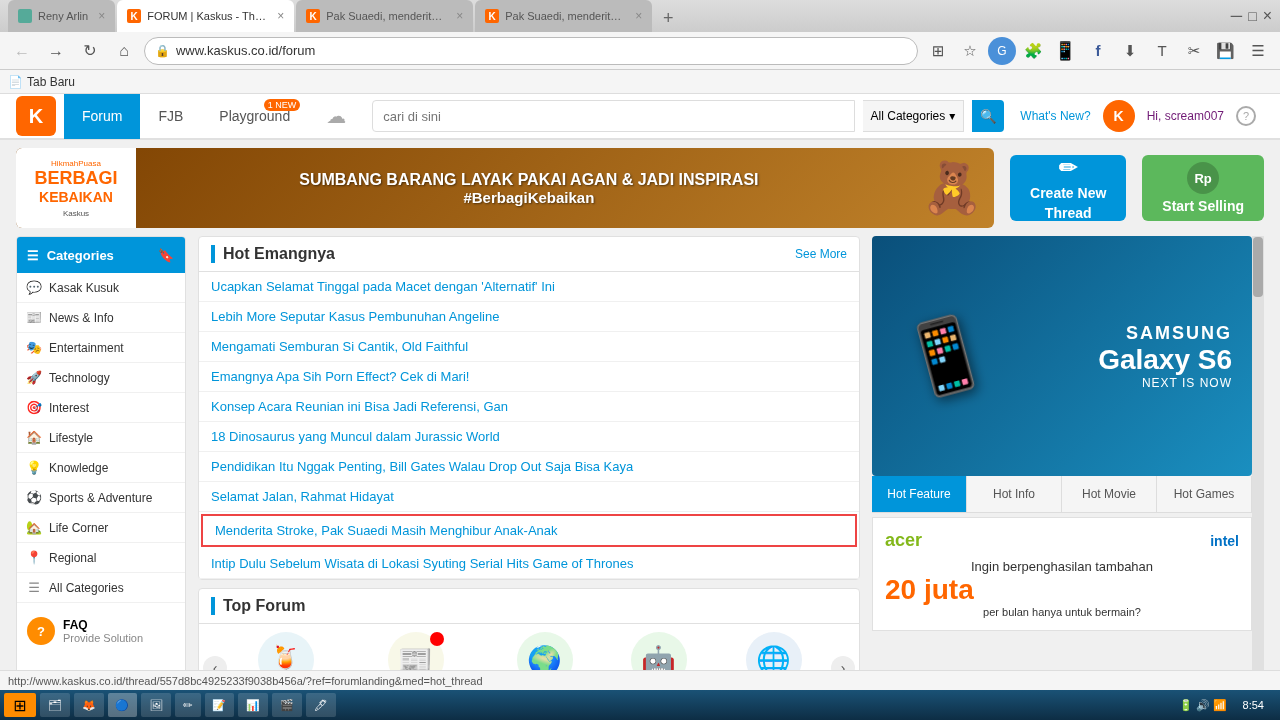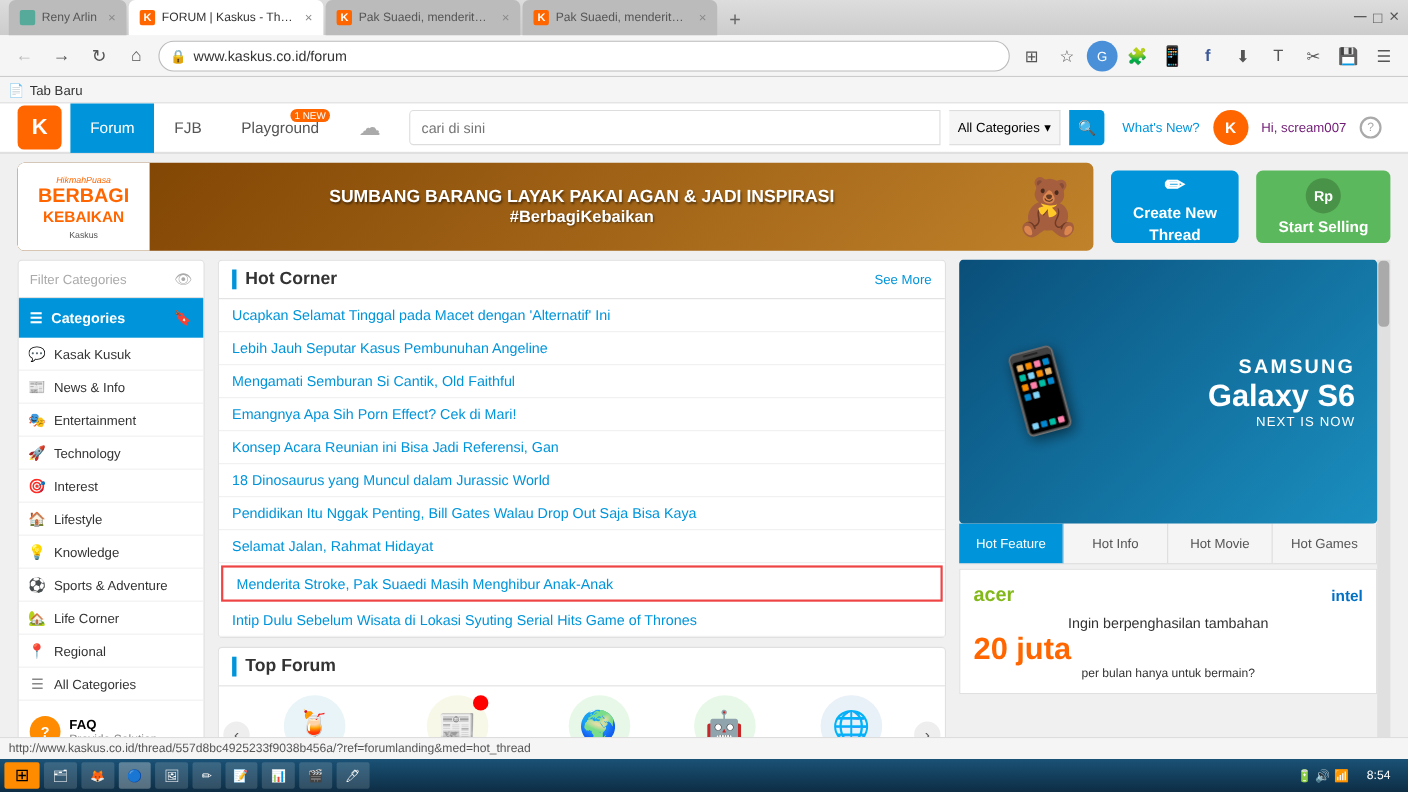--- a/index.html
+++ b/index.html
@@ -553,21 +553,21 @@
       <span class="whats-new">What's New?</span>
       <div class="user-avatar">K</div>
       <span class="user-greeting">Hi, scream007</span>
       <div class="help-btn">?</div>
     </div>
   </div>
 
   <div class="banner-area">
     <div class="banner-main">
       <div class="banner-logo-section">
-        <div style="font-size:8px;color:#FF6600;font-style:italic;">HikmahPuasa</div>
+        <div style="font-size:8px;color:#FF6600;">HikmahPuasa</div>
         <div style="font-size:18px;font-weight:bold;color:#FF6600;">BERBAGI</div>
         <div style="font-size:14px;font-weight:bold;color:#FF6600;">KEBAIKAN</div>
         <div style="font-size:8px;color:#555;margin-top:4px;">Kaskus</div>
       </div>
       <div class="banner-text-section">
         <div style="font-size:16px;font-weight:bold;color:white;text-shadow:1px 1px 2px rgba(0,0,0,0.5);">SUMBANG BARANG LAYAK PAKAI AGAN &amp; JADI INSPIRASI</div>
         <div style="font-size:15px;font-weight:bold;color:white;text-shadow:1px 1px 2px rgba(0,0,0,0.5);">#BerbagiKebaikan</div>
       </div>
       <div style="font-size:50px;padding-right:10px;">🧸</div>
     </div>
@@ -578,24 +578,20 @@
     </button>
     <button class="start-btn">
       <div style="width:32px;height:32px;background:rgba(0,0,0,0.2);border-radius:50%;display:flex;align-items:center;justify-content:center;font-weight:bold;font-size:13px;">Rp</div>
       <span>Start Selling</span>
     </button>
   </div>
 
   <div class="main-layout">
 
     <div class="sidebar">
-      <div class="sidebar-filter">
-        <span class="sidebar-filter-text">Filter Categories</span>
-        <span class="sidebar-filter-icon">👁</span>
-      </div>
       <div class="sidebar-header">
         <span>☰</span>
         <span>Categories</span>
         <span class="sidebar-bookmark">🔖</span>
       </div>
       <div class="sidebar-item">
         <span class="sidebar-icon">💬</span>
         <span>Kasak Kusuk</span>
       </div>
       <div class="sidebar-item">
@@ -643,26 +639,26 @@
         <div>
           <div style="font-weight:bold;font-size:12px;">FAQ</div>
           <div style="font-size:11px;color:#888;">Provide Solution</div>
         </div>
       </div>
     </div>
 
     <div class="center-content">
       <div class="hot-threads-section">
         <div class="section-header">
-          <h2 class="section-title">Hot Corner</h2>
+          <h2 class="section-title">Hot Emangnya</h2>
           <span class="see-more">See More</span>
         </div>
         <div class="thread-list">
           <div class="thread-item">Ucapkan Selamat Tinggal pada Macet dengan 'Alternatif' Ini</div>
-          <div class="thread-item">Lebih Jauh Seputar Kasus Pembunuhan Angeline</div>
+          <div class="thread-item">Lebih More Seputar Kasus Pembunuhan Angeline</div>
           <div class="thread-item">Mengamati Semburan Si Cantik, Old Faithful</div>
           <div class="thread-item">Emangnya Apa Sih Porn Effect? Cek di Mari!</div>
           <div class="thread-item">Konsep Acara Reunian ini Bisa Jadi Referensi, Gan</div>
           <div class="thread-item">18 Dinosaurus yang Muncul dalam Jurassic World</div>
           <div class="thread-item">Pendidikan Itu Nggak Penting, Bill Gates Walau Drop Out Saja Bisa Kaya</div>
           <div class="thread-item">Selamat Jalan, Rahmat Hidayat</div>
           <div class="thread-item highlighted">Menderita Stroke, Pak Suaedi Masih Menghibur Anak-Anak</div>
           <div class="thread-item">Intip Dulu Sebelum Wisata di Lokasi Syuting Serial Hits Game of Thrones</div>
         </div>
       </div>

